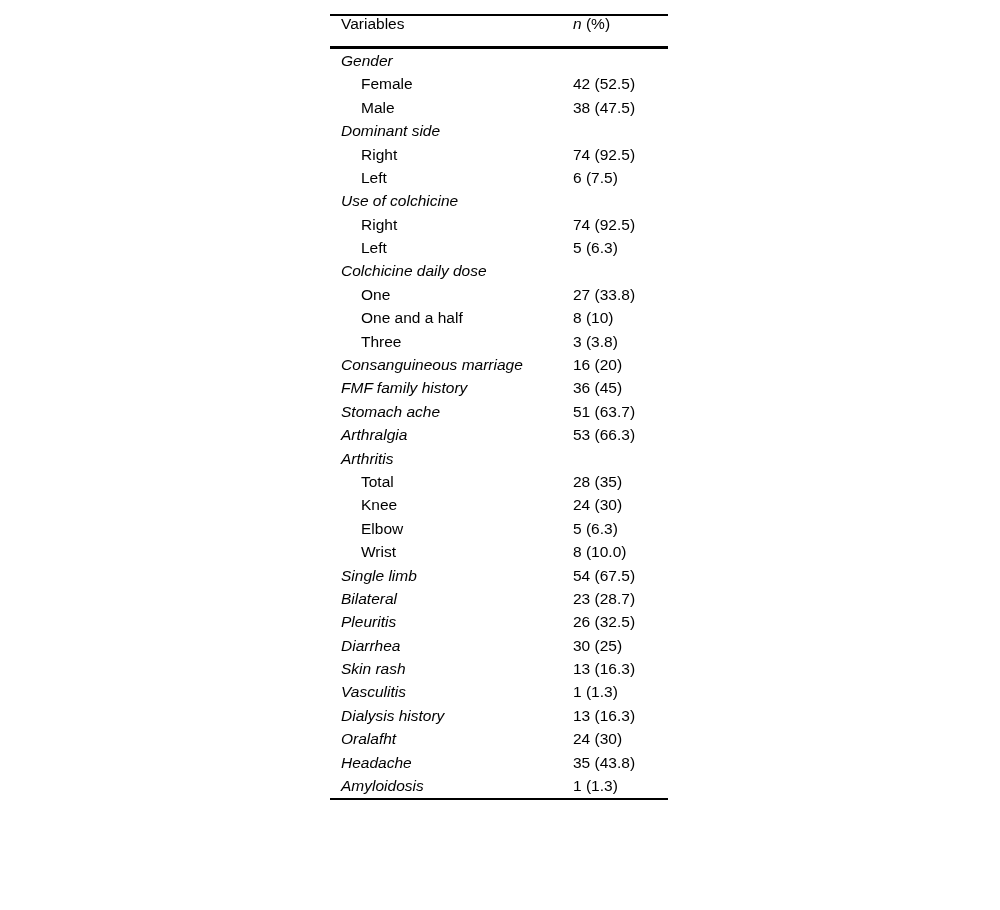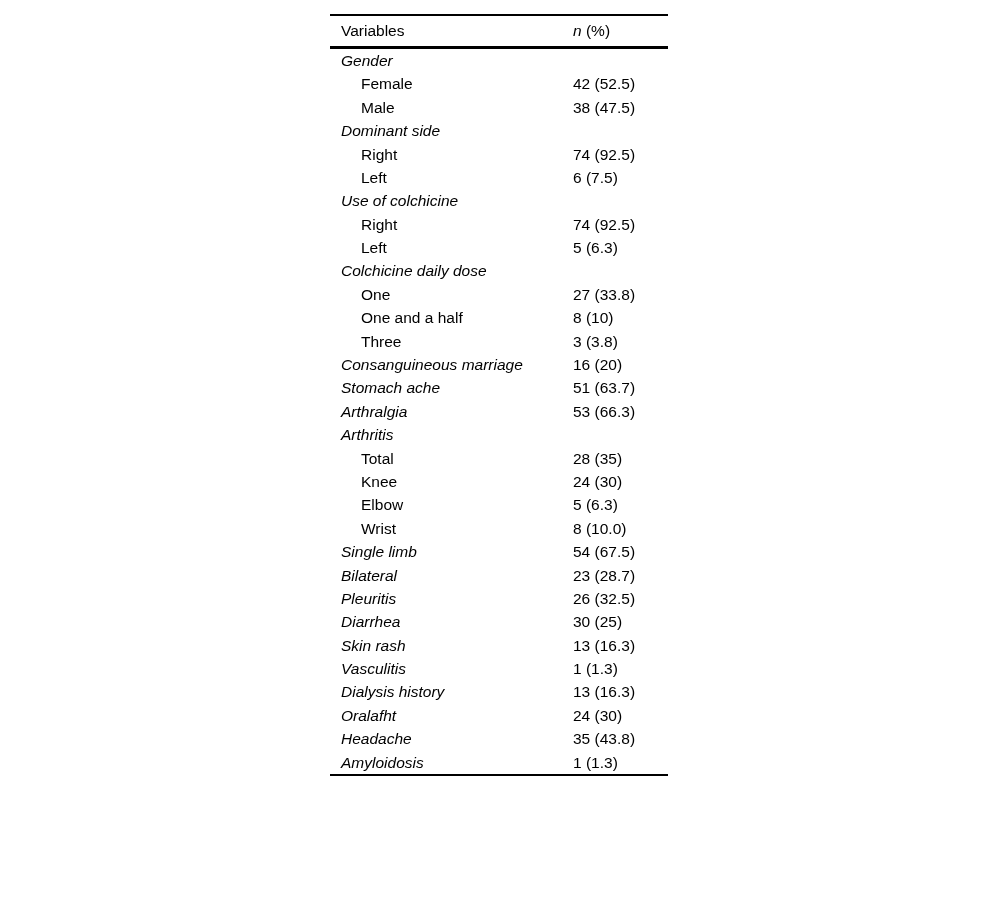--- a/index.html
+++ b/index.html
@@ -25,21 +25,21 @@
     width: 100%;
     background: #000000;
   }
   .rule-top    { height: 2px; }
   .rule-mid    { height: 3px; }
   .rule-bottom { height: 2px; }
   .header-row {
     height: 30px;
     position: relative;
     display: flex;
-    align-items: center;
+    align-items: flex-start;
     font-size: 15.5px;
     line-height: 1;
   }
   .col1 {
     padding-left: 11px;
   }
   .col2 {
     position: absolute;
     left: 243px;
     white-space: pre;
@@ -125,20 +125,24 @@
       </div>
       <div class="row level-1">
         <span class="label">Three</span>
         <span class="value">3 (3.8)</span>
       </div>
       <div class="row level-0 italic">
         <span class="label">Consanguineous marriage</span>
         <span class="value">16 (20)</span>
       </div>
       <div class="row level-0 italic">
+        <span class="label">FMF family history</span>
+        <span class="value">36 (45)</span>
+      </div>
+      <div class="row level-0 italic">
         <span class="label">Stomach ache</span>
         <span class="value">51 (63.7)</span>
       </div>
       <div class="row level-0 italic">
         <span class="label">Arthralgia</span>
         <span class="value">53 (66.3)</span>
       </div>
       <div class="row level-0 italic">
         <span class="label">Arthritis</span>
         <span class="value"></span>

